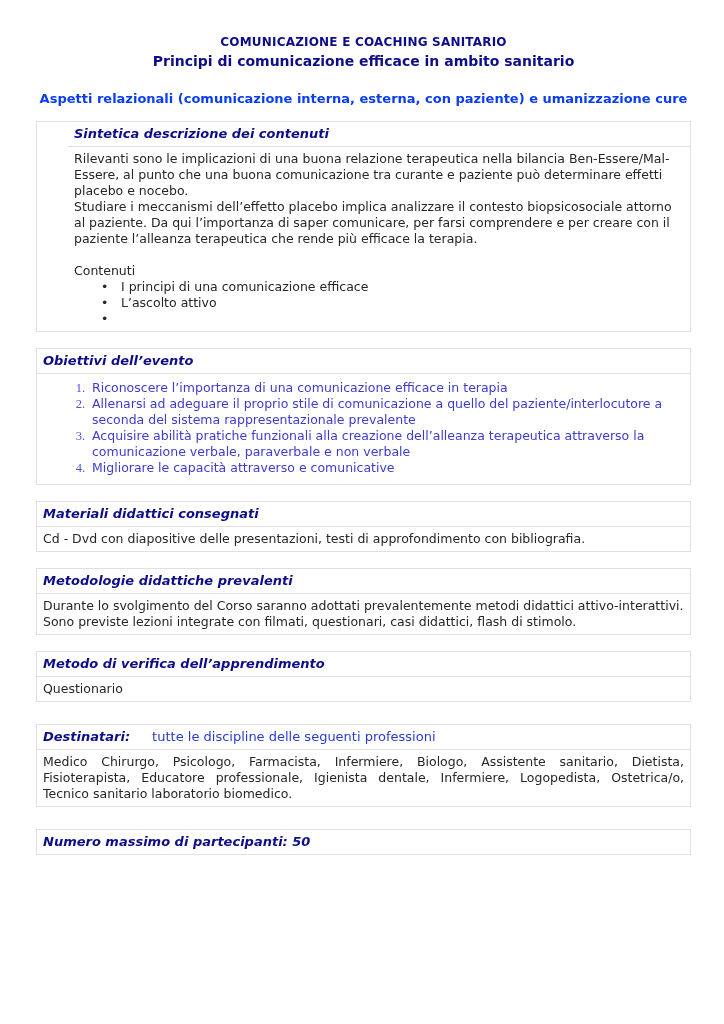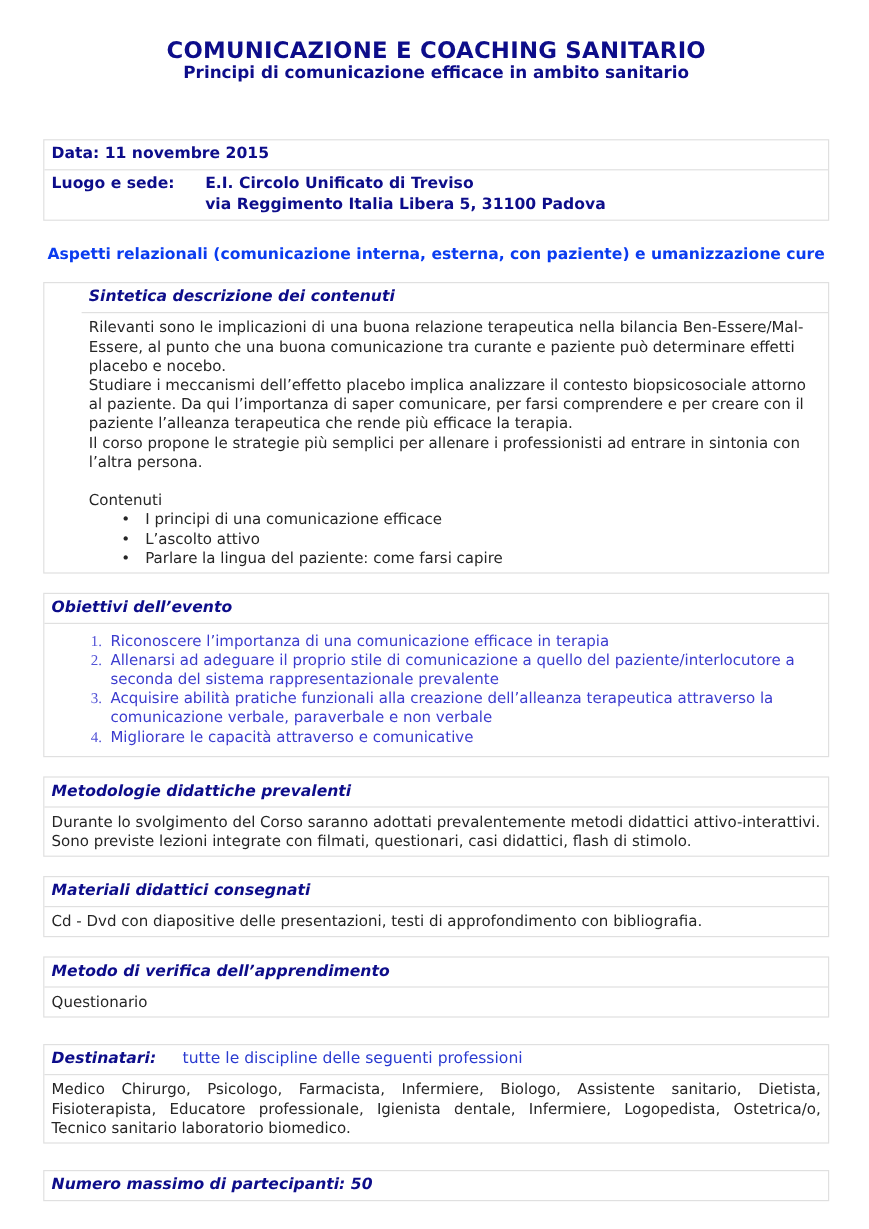--- a/index.html
+++ b/index.html
@@ -18,21 +18,21 @@
   }
   .page {
     padding: 33px 33px 0 36px;
     box-sizing: border-box;
     width: 724px;
   }
   .doc-title {
     text-align: center;
     color: var(--navy, #0d0d8a);
     font-weight: bold;
-    font-size: 19px;
+    font-size: 12px;
     line-height: 19px;
     letter-spacing: 0.2px;
   }
   .doc-subtitle {
     text-align: center;
     color: var(--navy, #0d0d8a);
     font-weight: bold;
     font-size: 14px;
     line-height: 18px;
   }
@@ -140,54 +140,40 @@
   }
 </style>
 </head>
 <body>
 
 <div class="page">
 
   <div class="doc-title">COMUNICAZIONE E COACHING SANITARIO</div>
   <div class="doc-subtitle">Principi di comunicazione efficace in ambito sanitario</div>
 
-  <div class="info-table">
-    <div class="info-row">
-      <span>Data: 11 novembre 2015</span>
-    </div>
-    <div class="info-row">
-      <span class="info-label">Luogo e sede:</span>
-      <span>
-        <span style="display:block">E.I. Circolo Unificato di Treviso</span>
-        <span style="display:block">via Reggimento Italia Libera 5, 31100 Padova</span>
-      </span>
-    </div>
-  </div>
 
   <div class="tagline">Aspetti relazionali (comunicazione interna, esterna, con paziente) e umanizzazione cure</div>
 
   <div class="section first">
     <div class="section-header with-divider">Sintetica descrizione dei contenuti</div>
     <div class="section-body">
       <p>Rilevanti sono le implicazioni di una buona relazione terapeutica nella bilancia Ben-Essere/Mal-Essere, al punto che una buona comunicazione tra curante e paziente può determinare effetti placebo e nocebo.</p>
       <p>Studiare i meccanismi dell’effetto placebo implica analizzare il contesto biopsicosociale attorno al paziente. Da qui l’importanza di saper comunicare, per farsi comprendere e per creare con il paziente l’alleanza terapeutica che rende più efficace la terapia.</p>
-      <p>Il corso propone le strategie più semplici per allenare i professionisti ad entrare in sintonia con l’altra persona.</p>
       <div class="blank-line"></div>
       <p class="contents-label">Contenuti</p>
       <div class="bullet-row">
         <span class="bullet-marker">•</span>
         <span>I principi di una comunicazione efficace</span>
       </div>
       <div class="bullet-row">
         <span class="bullet-marker">•</span>
         <span>L’ascolto attivo</span>
       </div>
       <div class="bullet-row">
         <span class="bullet-marker">•</span>
-        <span>Parlare la lingua del paziente: come farsi capire</span>
       </div>
     </div>
   </div>
 
   <div class="section">
     <div class="section-header with-divider">Obiettivi dell’evento</div>
     <div class="section-body objectives-body">
       <div class="obj-row">
         <span class="obj-marker">1.</span>
         <span class="obj-text">Riconoscere l’importanza di una comunicazione efficace in terapia</span>
@@ -201,30 +187,30 @@
         <span class="obj-text">Acquisire abilità pratiche funzionali alla creazione dell’alleanza terapeutica attraverso la comunicazione verbale, paraverbale e non verbale</span>
       </div>
       <div class="obj-row">
         <span class="obj-marker">4.</span>
         <span class="obj-text">Migliorare le capacità attraverso e comunicative</span>
       </div>
     </div>
   </div>
 
   <div class="section">
+    <div class="section-header with-divider">Materiali didattici consegnati</div>
+    <div class="section-body">
+      <p>Cd - Dvd con diapositive delle presentazioni, testi di approfondimento con bibliografia.</p>
+    </div>
+  </div>
+
+  <div class="section">
     <div class="section-header with-divider">Metodologie didattiche prevalenti</div>
     <div class="section-body">
       <p>Durante lo svolgimento del Corso saranno adottati prevalentemente metodi didattici attivo-interattivi. Sono previste lezioni integrate con filmati, questionari, casi didattici, flash di stimolo.</p>
-    </div>
-  </div>
-
-  <div class="section">
-    <div class="section-header with-divider">Materiali didattici consegnati</div>
-    <div class="section-body">
-      <p>Cd - Dvd con diapositive delle presentazioni, testi di approfondimento con bibliografia.</p>
     </div>
   </div>
 
   <div class="section">
     <div class="section-header with-divider">Metodo di verifica dell’apprendimento</div>
     <div class="section-body">
       <p>Questionario</p>
     </div>
   </div>
 

